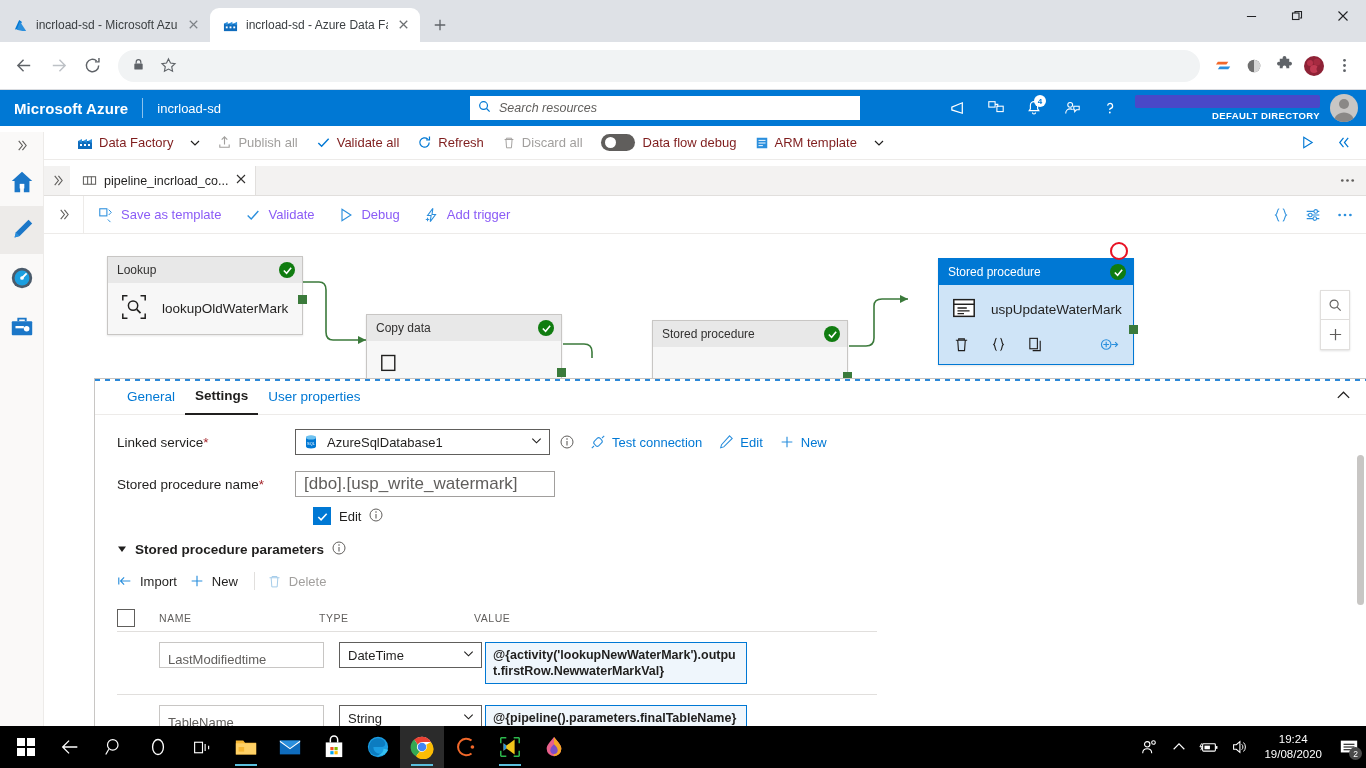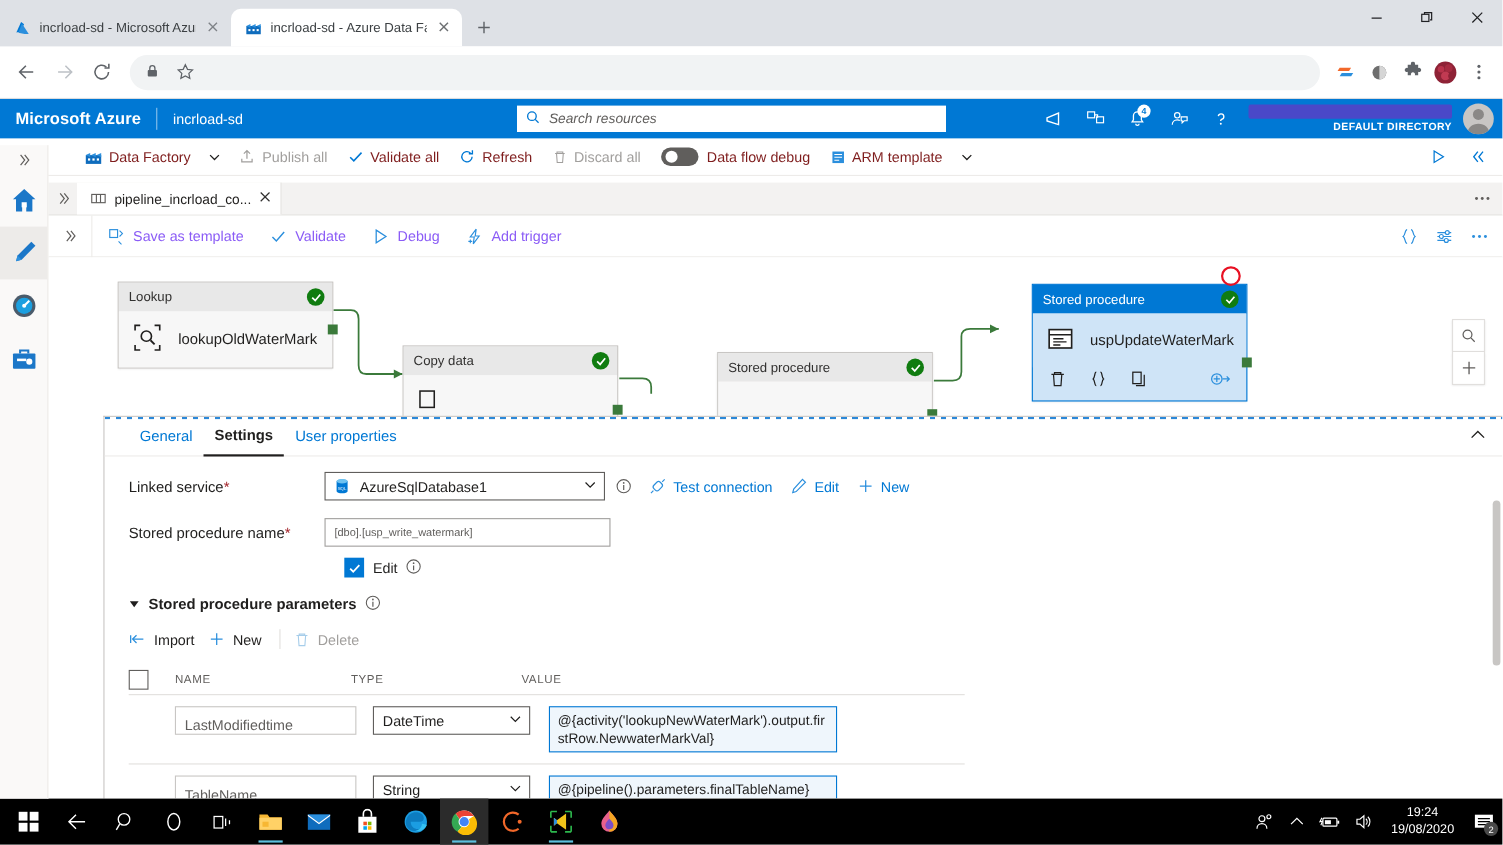--- a/index.html
+++ b/index.html
@@ -177,21 +177,21 @@
   .lbl { width:178px; font-size:13.5px; color:#201f1e; flex:none; }
   .req { color:#a4262c; }
   .combo {
     width:255px; height:26px; border:1px solid #605e5c; background:#fff;
     display:flex; align-items:center; padding:0 6px 0 7px; gap:8px; font-size:13px;
   }
   .combo .val { flex:1; white-space:nowrap; overflow:hidden; }
   .sqlicon { width:16px; height:16px; flex:none; }
   .textbox {
     width:260px; height:26px; border:1px solid #a19f9d; background:#fff;
-    display:flex; align-items:center; padding:0 8px; font-size:10px; color:#605e5c;
+    display:flex; align-items:center; padding:0 8px; font-size:17px; color:#605e5c;
   }
   .inline-act { display:flex; align-items:center; gap:6px; margin-left:16px;
                 font-size:13px; color:#0078d4; white-space:nowrap;}
   .infoi { width:14px; height:14px; flex:none; margin-left:10px; }
 
   .cbrow { display:flex; align-items:center; gap:8px; margin:-6px 0 16px 196px; }
   .cbox { width:18px; height:18px; background:#0078d4; display:flex;
           align-items:center; justify-content:center; flex:none; }
 
   .section-hdr { display:flex; align-items:center; gap:8px; font-size:13.5px;
@@ -220,21 +220,21 @@
   }
   .cell-type {
     width:143px; height:26px; border:1px solid #605e5c; background:#fff;
     display:flex; align-items:center; padding:0 6px 0 8px; font-size:13px;
     margin-left:15px; color:#201f1e;
   }
   .cell-type .val { flex:1; }
   .cell-val {
     width:262px; min-height:38px; border:1px solid #0078d4; background:#eff6fc;
     padding:4px 7px; font-size:12.5px; color:#201f1e; line-height:16px;
-    margin-left:17px; word-break:break-all;
+    margin-left:3px; word-break:break-all;font-weight:bold;
   }
   .vscroll { position:absolute; right:2px; top:40px; bottom:6px; width:7px; }
   .vthumb { position:absolute; top:0; width:7px; height:150px; background:#c8c6c4; border-radius:4px;}
 
   
   .taskbar {
     position:absolute; left:0; right:0; bottom:0; height:42px; background:#000;
     display:flex; align-items:center; padding-left:4px;
   }
   .tb-ico { width:44px; height:42px; display:flex; align-items:center;

